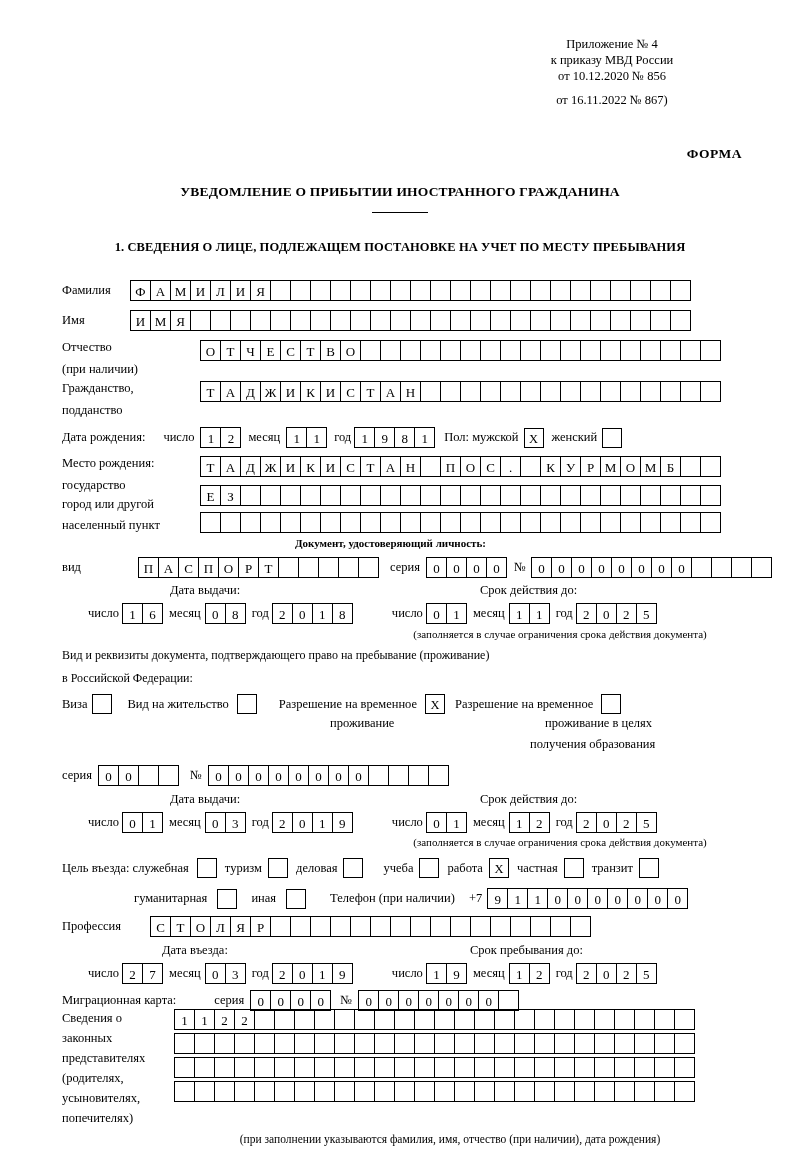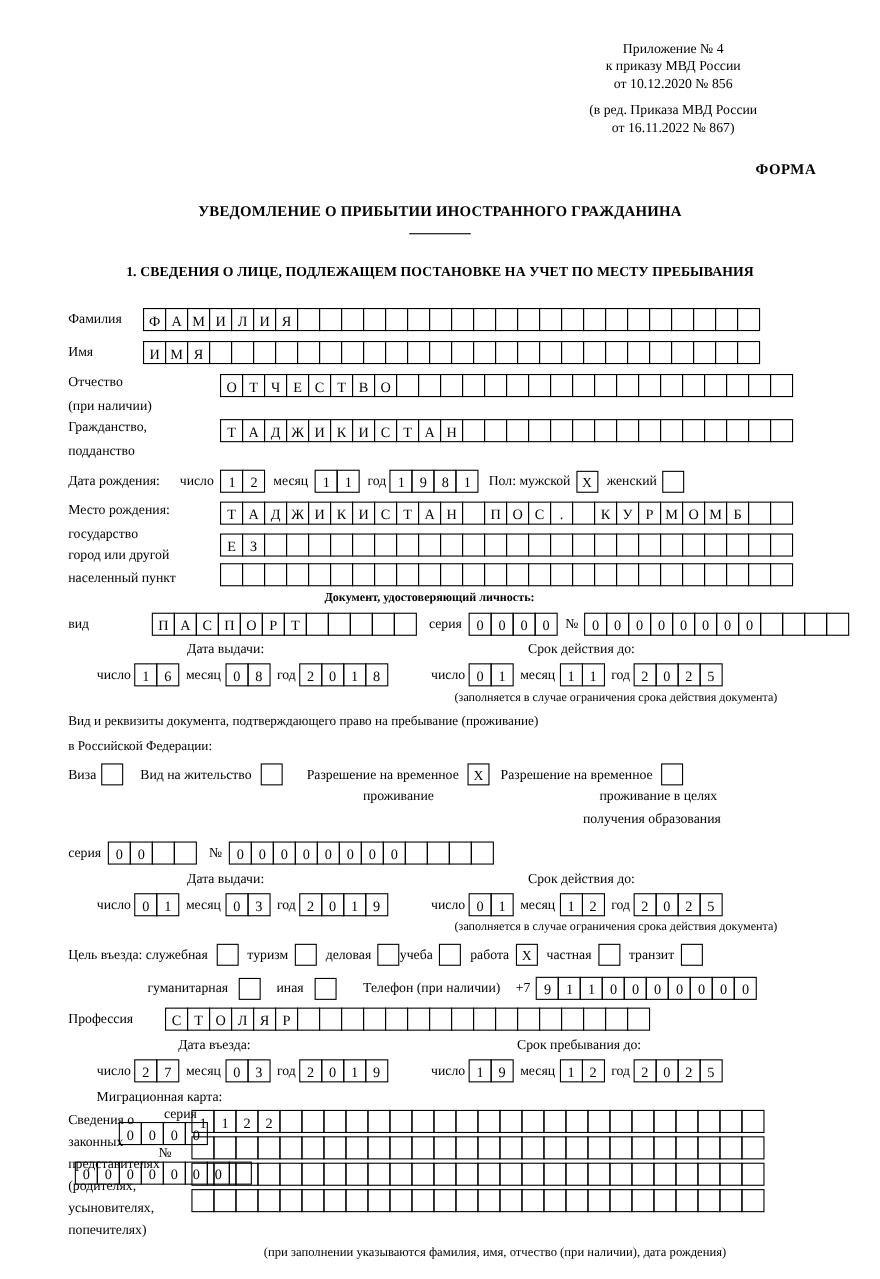--- a/index.html
+++ b/index.html
@@ -112,21 +112,20 @@
 </head>
 <body>
 
 <div class="page">
 
   <div class="header-right">
     <div>Приложение № 4</div>
     <div>к приказу МВД России</div>
     <div>от 10.12.2020 № 856</div>
     <div class="gap"></div>
-    <div>(в ред. Приказа МВД России</div>
     <div>от 16.11.2022 № 867)</div>
   </div>
 
   <div class="forma">ФОРМА</div>
 
   <div class="title">
     <span>УВЕДОМЛЕНИЕ О ПРИБЫТИИ ИНОСТРАННОГО ГРАЖДАНИНА</span><br>
     <span class="ul"></span>
   </div>
 
@@ -568,21 +567,21 @@
   </div>
   <div class="note-center" style="top:836px; left:370px; width:380px;">(заполняется в случае ограничения срока действия документа)</div>
 
   <div class="row" style="top:858px; left:62px;" id="purpose-row">
       <span class="lbl">Цель въезда: служебная</span>
       <span class="box-sm" style="margin-left: 8px;"></span>
       <span class="lbl" style="margin-left: 8px;">туризм</span>
       <span class="box-sm" style="margin-left: 6px;"></span>
       <span class="lbl" style="margin-left: 8px;">деловая</span>
       <span class="box-sm" style="margin-left: 6px;"></span>
-      <span class="lbl" style="margin-left: 0;">учеба</span>
+      <span class="lbl" style="margin-left: 20px;">учеба</span>
       <span class="box-sm" style="margin-left: 6px;"></span>
       <span class="lbl" style="margin-left: 8px;">работа</span>
       <span class="box-sm" style="margin-left: 6px;">Х</span>
       <span class="lbl" style="margin-left: 8px;">частная</span>
       <span class="box-sm" style="margin-left: 6px;"></span>
       <span class="lbl" style="margin-left: 8px;">транзит</span>
       <span class="box-sm" style="margin-left: 6px;"></span>
     </div>
   <div class="row" style="top:888px; left:130px;" id="purpose-row2">
       <span class="lbl" style="margin-left: 4px; text-align: center;">гуманитарная</span>
@@ -666,21 +665,21 @@
       </span>
     <span class="lbl" style="margin-left:7px;">год</span>
     <span class="boxes" id="eu-year" style="margin-left:3px;">
         <div class="cell">2</div>
         <div class="cell">0</div>
         <div class="cell">2</div>
         <div class="cell">5</div>
       </span>
   </div>
 
-  <div class="row" style="top:990px; left:62px;flex-direction:column;">
+  <div class="row" style="top:990px; left:62px;">
     <span class="lbl">Миграционная карта:</span>
     <span class="lbl" style="margin-left:38px;">серия</span>
     <span class="boxes" id="mc-series" style="margin-left:6px;">
         <div class="cell">0</div>
         <div class="cell">0</div>
         <div class="cell">0</div>
         <div class="cell">0</div>
       </span>
     <span class="lbl" style="margin-left:10px;">№</span>
     <span class="boxes" id="mc-number" style="margin-left:6px;">

